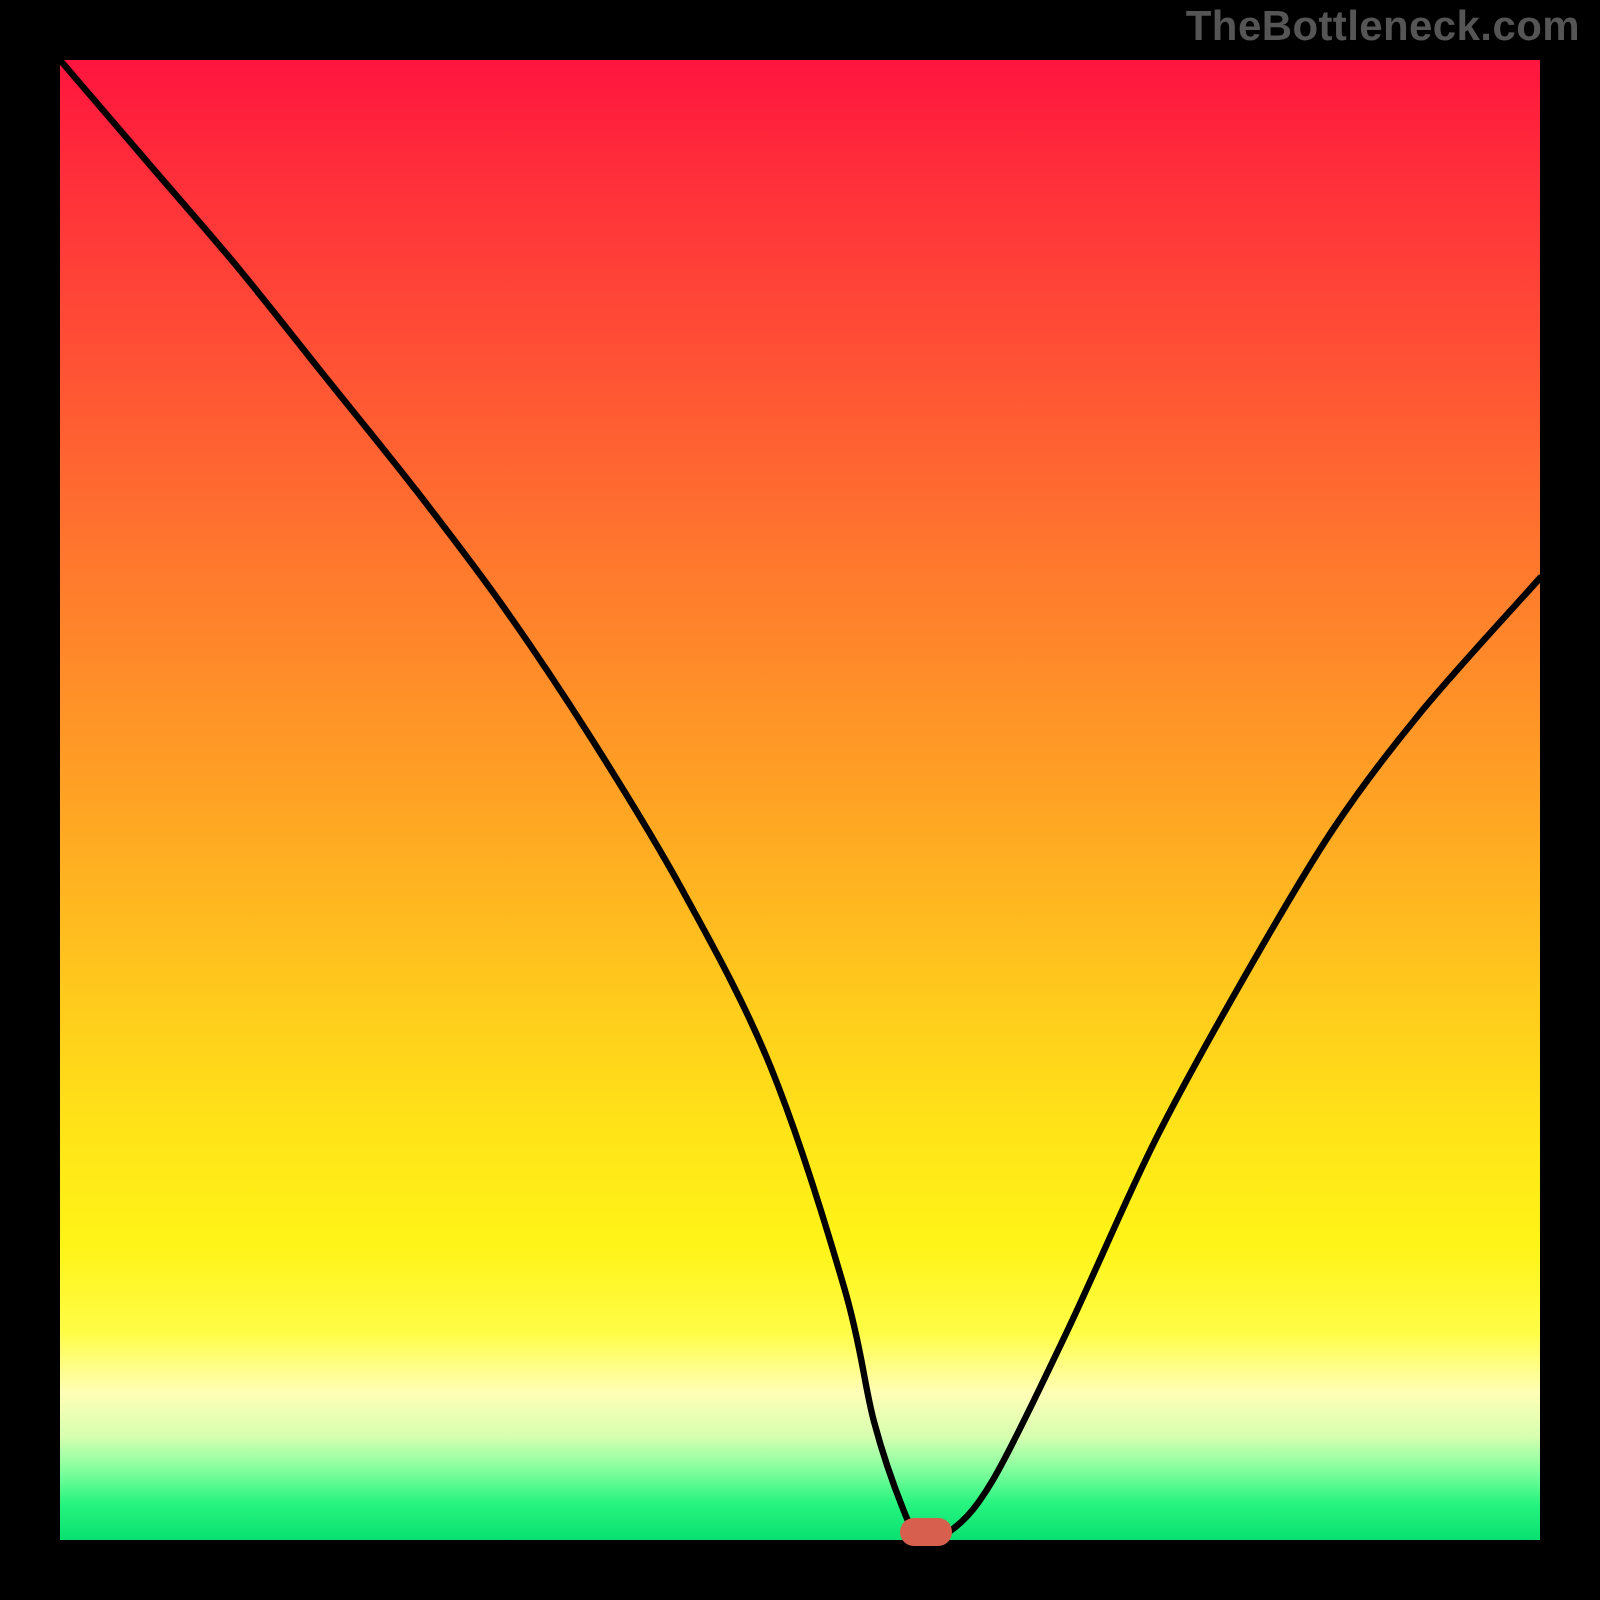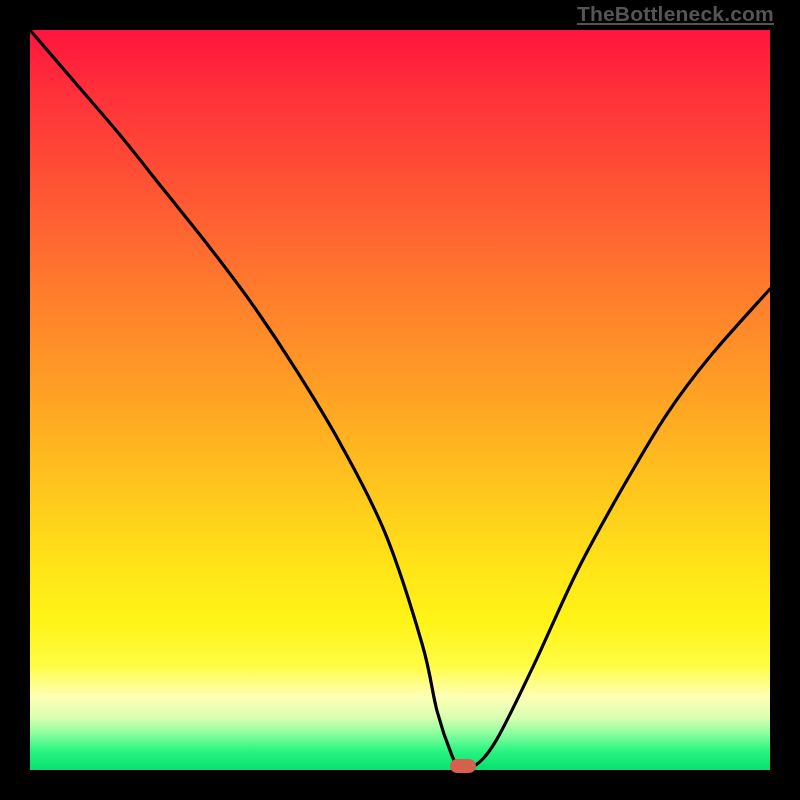--- a/index.html
+++ b/index.html
@@ -13,27 +13,26 @@
   }
   .frame {
     position: relative;
     width: 800px;
     height: 800px;
     background: #000;
   }
   .watermark {
     position: absolute;
     top: 2px;
-    right: 26px;
+    right: 10px;
     color: #555;
     font-size: 21px;
     font-weight: 600;
     letter-spacing: 0.2px;
     z-index: 30;
-    text-decoration: underline;
   }
   .plot {
     position: absolute;
     left: 30px;
     top: 30px;
     width: 740px;
     height: 740px;
     background: linear-gradient(
       to bottom,
       #ff153e 0%,

